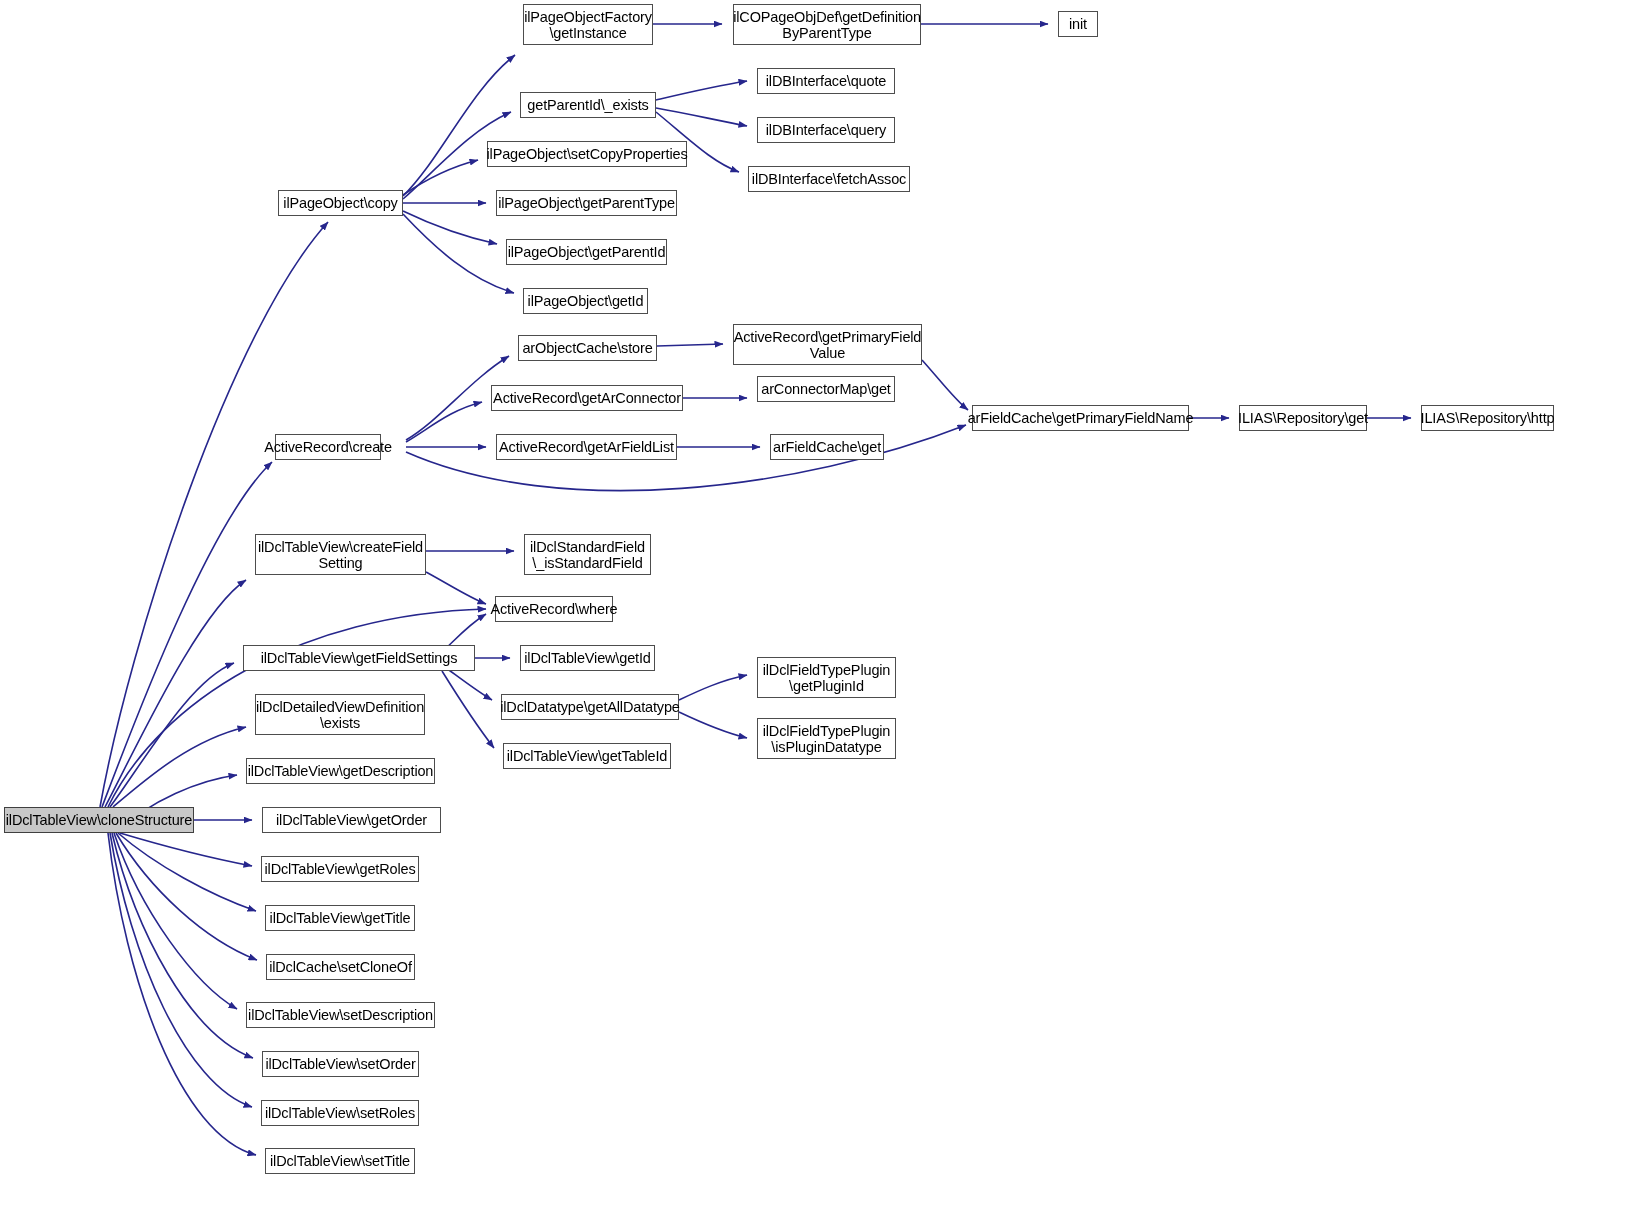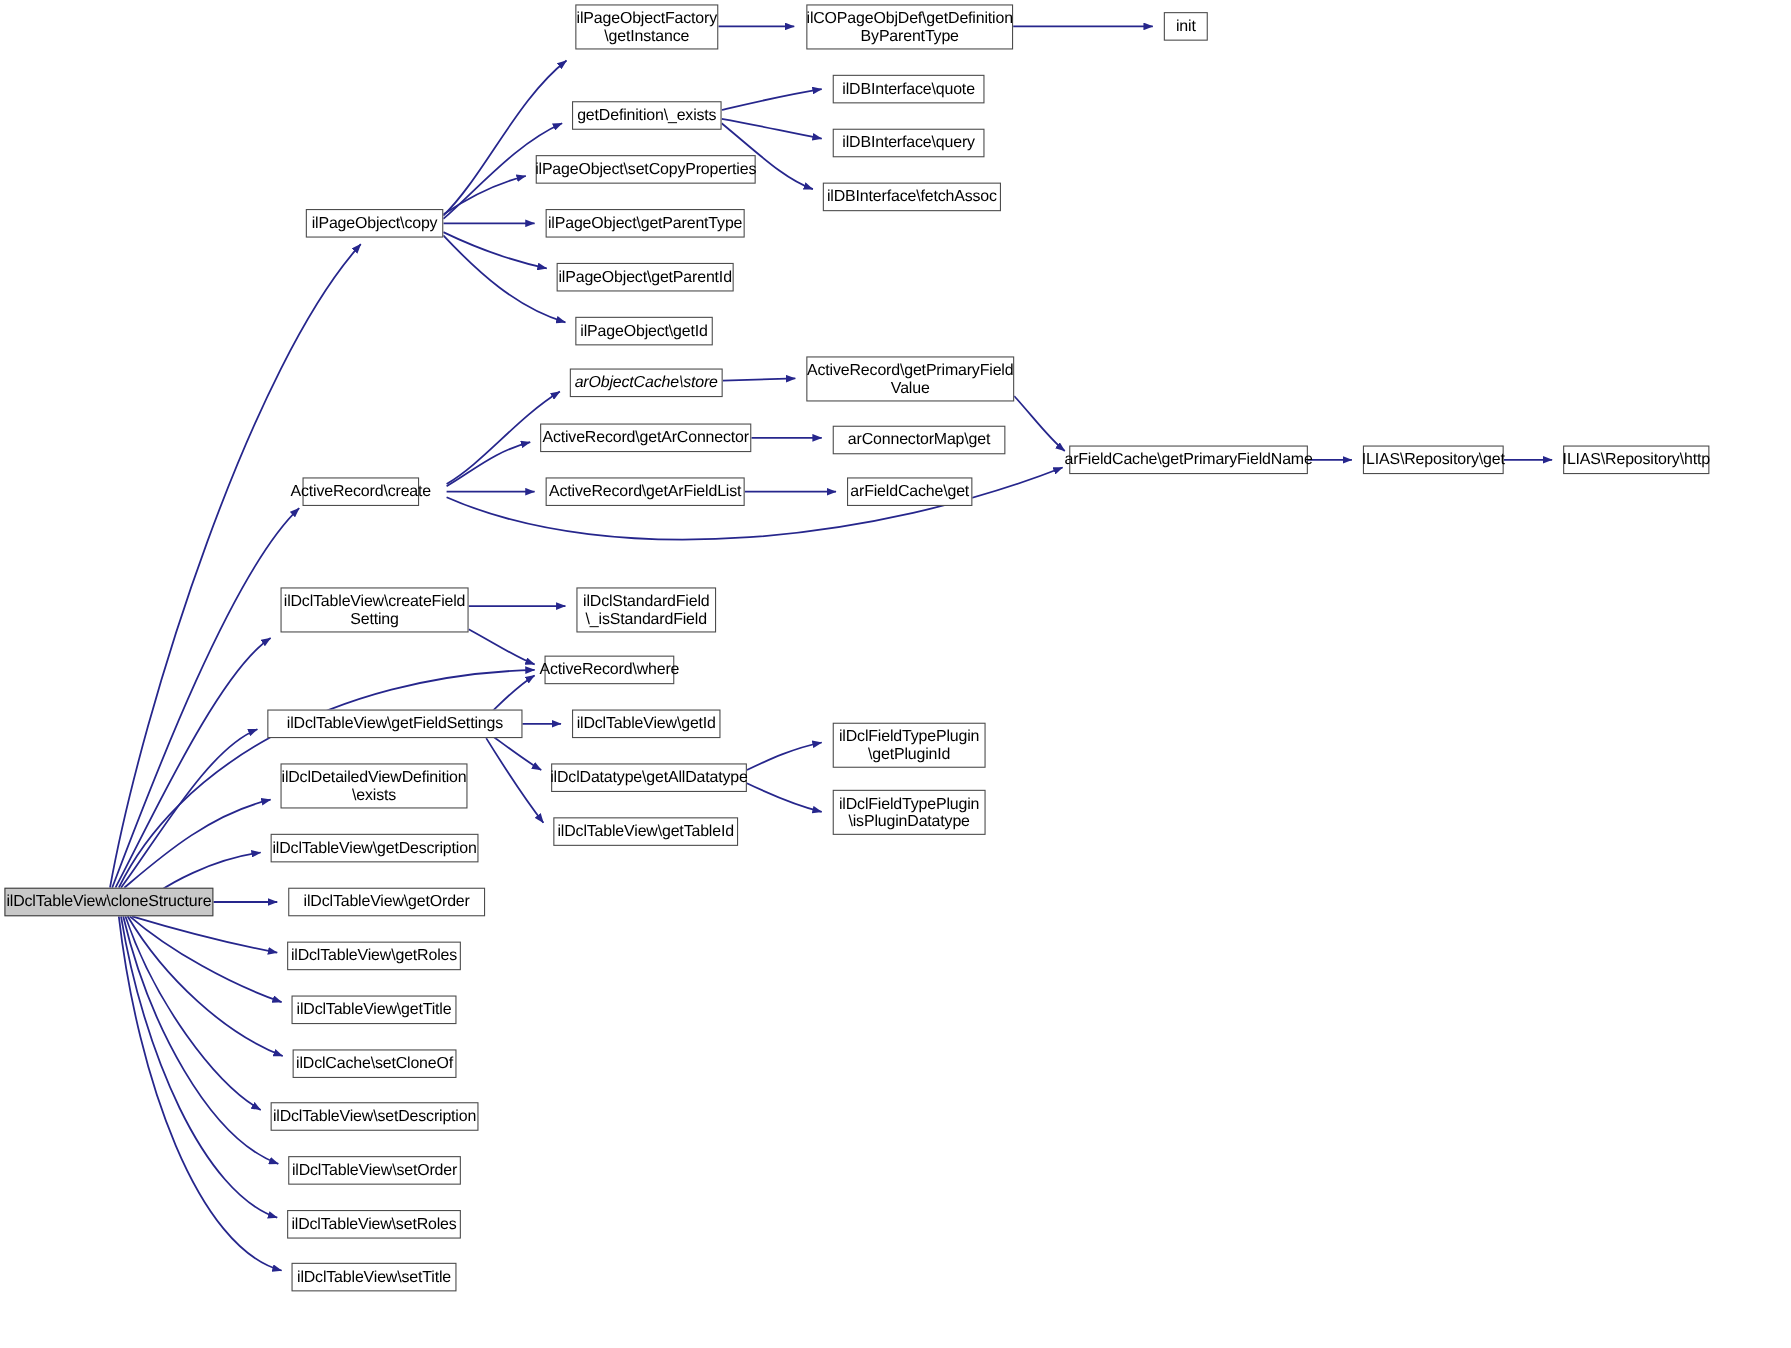--- a/index.html
+++ b/index.html
@@ -102,34 +102,34 @@
         <path d="M 110,833 C 130,955 185,1085 252,1107" fill="none" stroke="#26268c" stroke-width="1.6" marker-end="url(#arrowhead)"></path>
         <path d="M 108,833 C 125,980 180,1135 256,1155" fill="none" stroke="#26268c" stroke-width="1.6" marker-end="url(#arrowhead)"></path>
       </g>
   </svg>
   <div id="node-layer">
       <div class="node" style="left: 523px; top: 4px; width: 130px; height: 41px;"><span class="label">ilPageObjectFactory
 \getInstance</span></div>
       <div class="node" style="left: 733px; top: 4px; width: 188px; height: 41px;"><span class="label">ilCOPageObjDef\getDefinition
 ByParentType</span></div>
       <div class="node" style="left: 1058px; top: 11px; width: 40px; height: 26px;"><span class="label">init</span></div>
-      <div class="node" style="left: 520px; top: 92px; width: 136px; height: 26px;"><span class="label">getDefinition\_exists</span></div>
+      <div class="node" style="left: 520px; top: 92px; width: 136px; height: 26px;"><span class="label">getParentId\_exists</span></div>
       <div class="node" style="left: 757px; top: 68px; width: 138px; height: 26px;"><span class="label">ilDBInterface\quote</span></div>
       <div class="node" style="left: 757px; top: 117px; width: 138px; height: 26px;"><span class="label">ilDBInterface\query</span></div>
       <div class="node" style="left: 748px; top: 166px; width: 162px; height: 26px;"><span class="label">ilDBInterface\fetchAssoc</span></div>
       <div class="node" style="left: 487px; top: 141px; width: 200px; height: 26px;"><span class="label">ilPageObject\setCopyProperties</span></div>
       <div class="node" style="left: 496px; top: 190px; width: 181px; height: 26px;"><span class="label">ilPageObject\getParentType</span></div>
       <div class="node" style="left: 506px; top: 239px; width: 161px; height: 26px;"><span class="label">ilPageObject\getParentId</span></div>
       <div class="node" style="left: 523px; top: 288px; width: 125px; height: 26px;"><span class="label">ilPageObject\getId</span></div>
       <div class="node" style="left: 278px; top: 190px; width: 125px; height: 26px;"><span class="label">ilPageObject\copy</span></div>
-      <div class="node" style="left: 518px; top: 335px; width: 139px; height: 26px; font-style: italic;"><span class="label">arObjectCache\store</span></div>
+      <div class="node" style="left: 518px; top: 335px; width: 139px; height: 26px;"><span class="label">arObjectCache\store</span></div>
       <div class="node" style="left: 733px; top: 324px; width: 189px; height: 41px;"><span class="label">ActiveRecord\getPrimaryField
 Value</span></div>
       <div class="node" style="left: 491px; top: 385px; width: 192px; height: 26px;"><span class="label">ActiveRecord\getArConnector</span></div>
-      <div class="node" style="left: 757px; top: 387px; width: 157px; height: 26px;"><span class="label">arConnectorMap\get</span></div>
+      <div class="node" style="left: 757px; top: 376px; width: 138px; height: 26px;"><span class="label">arConnectorMap\get</span></div>
       <div class="node" style="left: 496px; top: 434px; width: 181px; height: 26px;"><span class="label">ActiveRecord\getArFieldList</span></div>
       <div class="node" style="left: 770px; top: 434px; width: 114px; height: 26px;"><span class="label">arFieldCache\get</span></div>
       <div class="node" style="left: 275px; top: 434px; width: 106px; height: 26px;"><span class="label">ActiveRecord\create</span></div>
       <div class="node" style="left: 972px; top: 405px; width: 217px; height: 26px;"><span class="label">arFieldCache\getPrimaryFieldName</span></div>
       <div class="node" style="left: 1239px; top: 405px; width: 128px; height: 26px;"><span class="label">ILIAS\Repository\get</span></div>
       <div class="node" style="left: 1421px; top: 405px; width: 133px; height: 26px;"><span class="label">ILIAS\Repository\http</span></div>
       <div class="node" style="left: 255px; top: 534px; width: 171px; height: 41px;"><span class="label">ilDclTableView\createField
 Setting</span></div>
       <div class="node" style="left: 524px; top: 534px; width: 127px; height: 41px;"><span class="label">ilDclStandardField
 \_isStandardField</span></div>

